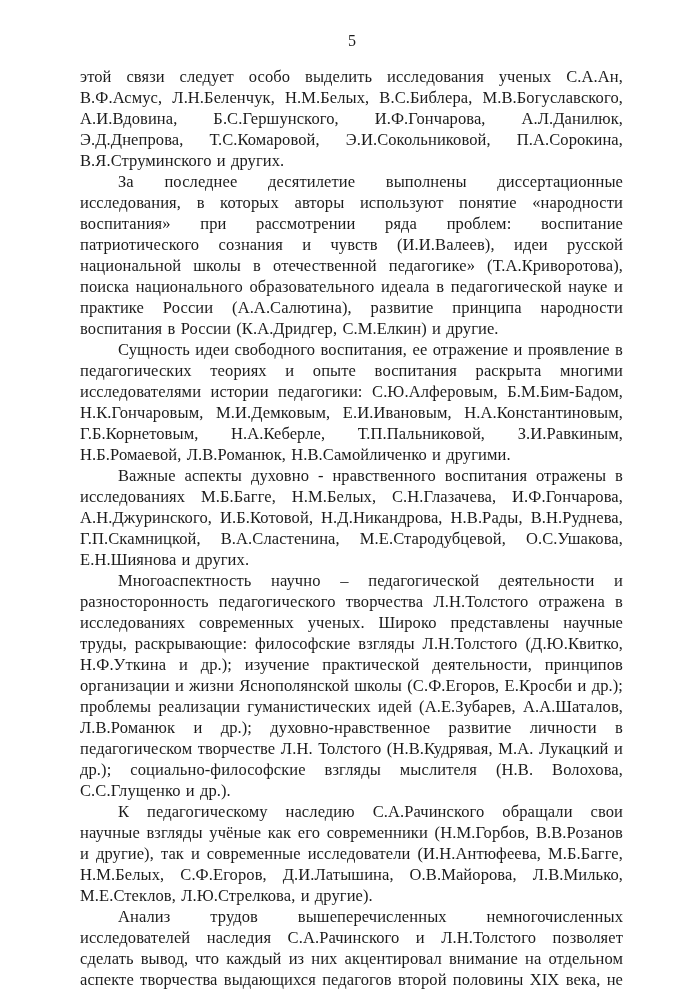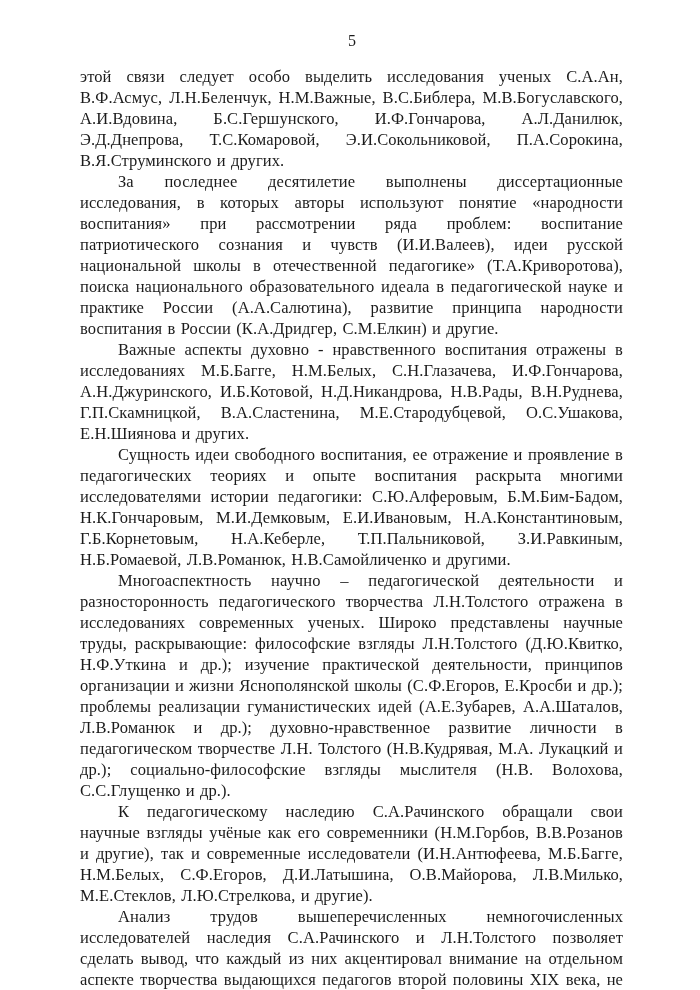--- a/index.html
+++ b/index.html
@@ -45,21 +45,21 @@
     text-indent: 0;
   }
 </style>
 </head>
 <body>
 
 <div class="page">
   <div class="page-number">5</div>
 
   <div class="content">
-    <p class="no-indent">этой связи следует особо выделить исследования ученых С.А.Ан, В.Ф.Асмус, Л.Н.Беленчук, Н.М.Важные, В.С.Библера, М.В.Богуславского, А.И.Вдовина, Б.С.Гершунского, И.Ф.Гончарова, А.Л.Данилюк, Э.Д.Днепрова, Т.С.Комаровой, Э.И.Сокольниковой, П.А.Сорокина, В.Я.Струминского и других.</p>
+    <p class="no-indent">этой связи следует особо выделить исследования ученых С.А.Ан, В.Ф.Асмус, Л.Н.Беленчук, Н.М.Белых, В.С.Библера, М.В.Богуславского, А.И.Вдовина, Б.С.Гершунского, И.Ф.Гончарова, А.Л.Данилюк, Э.Д.Днепрова, Т.С.Комаровой, Э.И.Сокольниковой, П.А.Сорокина, В.Я.Струминского и других.</p>
     <p>За последнее десятилетие выполнены диссертационные исследования, в которых авторы используют понятие «народности воспитания» при рассмотрении ряда проблем: воспитание патриотического сознания и чувств (И.И.Валеев), идеи русской национальной школы в отечественной педагогике» (Т.А.Криворотова), поиска национального образовательного идеала в педагогической науке и практике России (А.А.Салютина), развитие принципа народности воспитания в России (К.А.Дридгер, С.М.Елкин) и другие.</p>
+    <p>Сущность идеи свободного воспитания, ее отражение и проявление в педагогических теориях и опыте воспитания раскрыта многими исследователями истории педагогики: С.Ю.Алферовым, Б.М.Бим-Бадом, Н.К.Гончаровым, М.И.Демковым, Е.И.Ивановым, Н.А.Константиновым, Г.Б.Корнетовым, Н.А.Кеберле, Т.П.Пальниковой, З.И.Равкиным, Н.Б.Ромаевой, Л.В.Романюк, Н.В.Самойличенко и другими.</p>
     <p>Важные аспекты духовно - нравственного воспитания отражены в исследованиях М.Б.Багге, Н.М.Белых, С.Н.Глазачева, И.Ф.Гончарова, А.Н.Джуринского, И.Б.Котовой, Н.Д.Никандрова, Н.В.Рады, В.Н.Руднева, Г.П.Скамницкой, В.А.Сластенина, М.Е.Стародубцевой, О.С.Ушакова, Е.Н.Шиянова и других.</p>
-    <p>Сущность идеи свободного воспитания, ее отражение и проявление в педагогических теориях и опыте воспитания раскрыта многими исследователями истории педагогики: С.Ю.Алферовым, Б.М.Бим-Бадом, Н.К.Гончаровым, М.И.Демковым, Е.И.Ивановым, Н.А.Константиновым, Г.Б.Корнетовым, Н.А.Кеберле, Т.П.Пальниковой, З.И.Равкиным, Н.Б.Ромаевой, Л.В.Романюк, Н.В.Самойличенко и другими.</p>
     <p>Многоаспектность научно – педагогической деятельности и разносторонность педагогического творчества Л.Н.Толстого отражена в исследованиях современных ученых. Широко представлены научные труды, раскрывающие: философские взгляды Л.Н.Толстого (Д.Ю.Квитко, Н.Ф.Уткина и др.); изучение практической деятельности, принципов организации и жизни Яснополянской школы (С.Ф.Егоров, Е.Кросби и др.); проблемы реализации гуманистических идей (А.Е.Зубарев, А.А.Шаталов, Л.В.Романюк и др.); духовно-нравственное развитие личности в педагогическом творчестве Л.Н. Толстого (Н.В.Кудрявая, М.А. Лукацкий и др.); социально-философские взгляды мыслителя (Н.В. Волохова, С.С.Глущенко и др.).</p>
     <p>К педагогическому наследию С.А.Рачинского обращали свои научные взгляды учёные как его современники (Н.М.Горбов, В.В.Розанов и другие), так и современные исследователи (И.Н.Антюфеева, М.Б.Багге, Н.М.Белых, С.Ф.Егоров, Д.И.Латышина, О.В.Майорова, Л.В.Милько, М.Е.Стеклов, Л.Ю.Стрелкова, и другие).</p>
     <p>Анализ трудов вышеперечисленных немногочисленных исследователей наследия С.А.Рачинского и Л.Н.Толстого позволяет сделать вывод, что каждый из них акцентировал внимание на отдельном аспекте творчества выдающихся педагогов второй половины XIX века, не осуществляя</p>
   </div>
 </div>
 
 </body></html>

